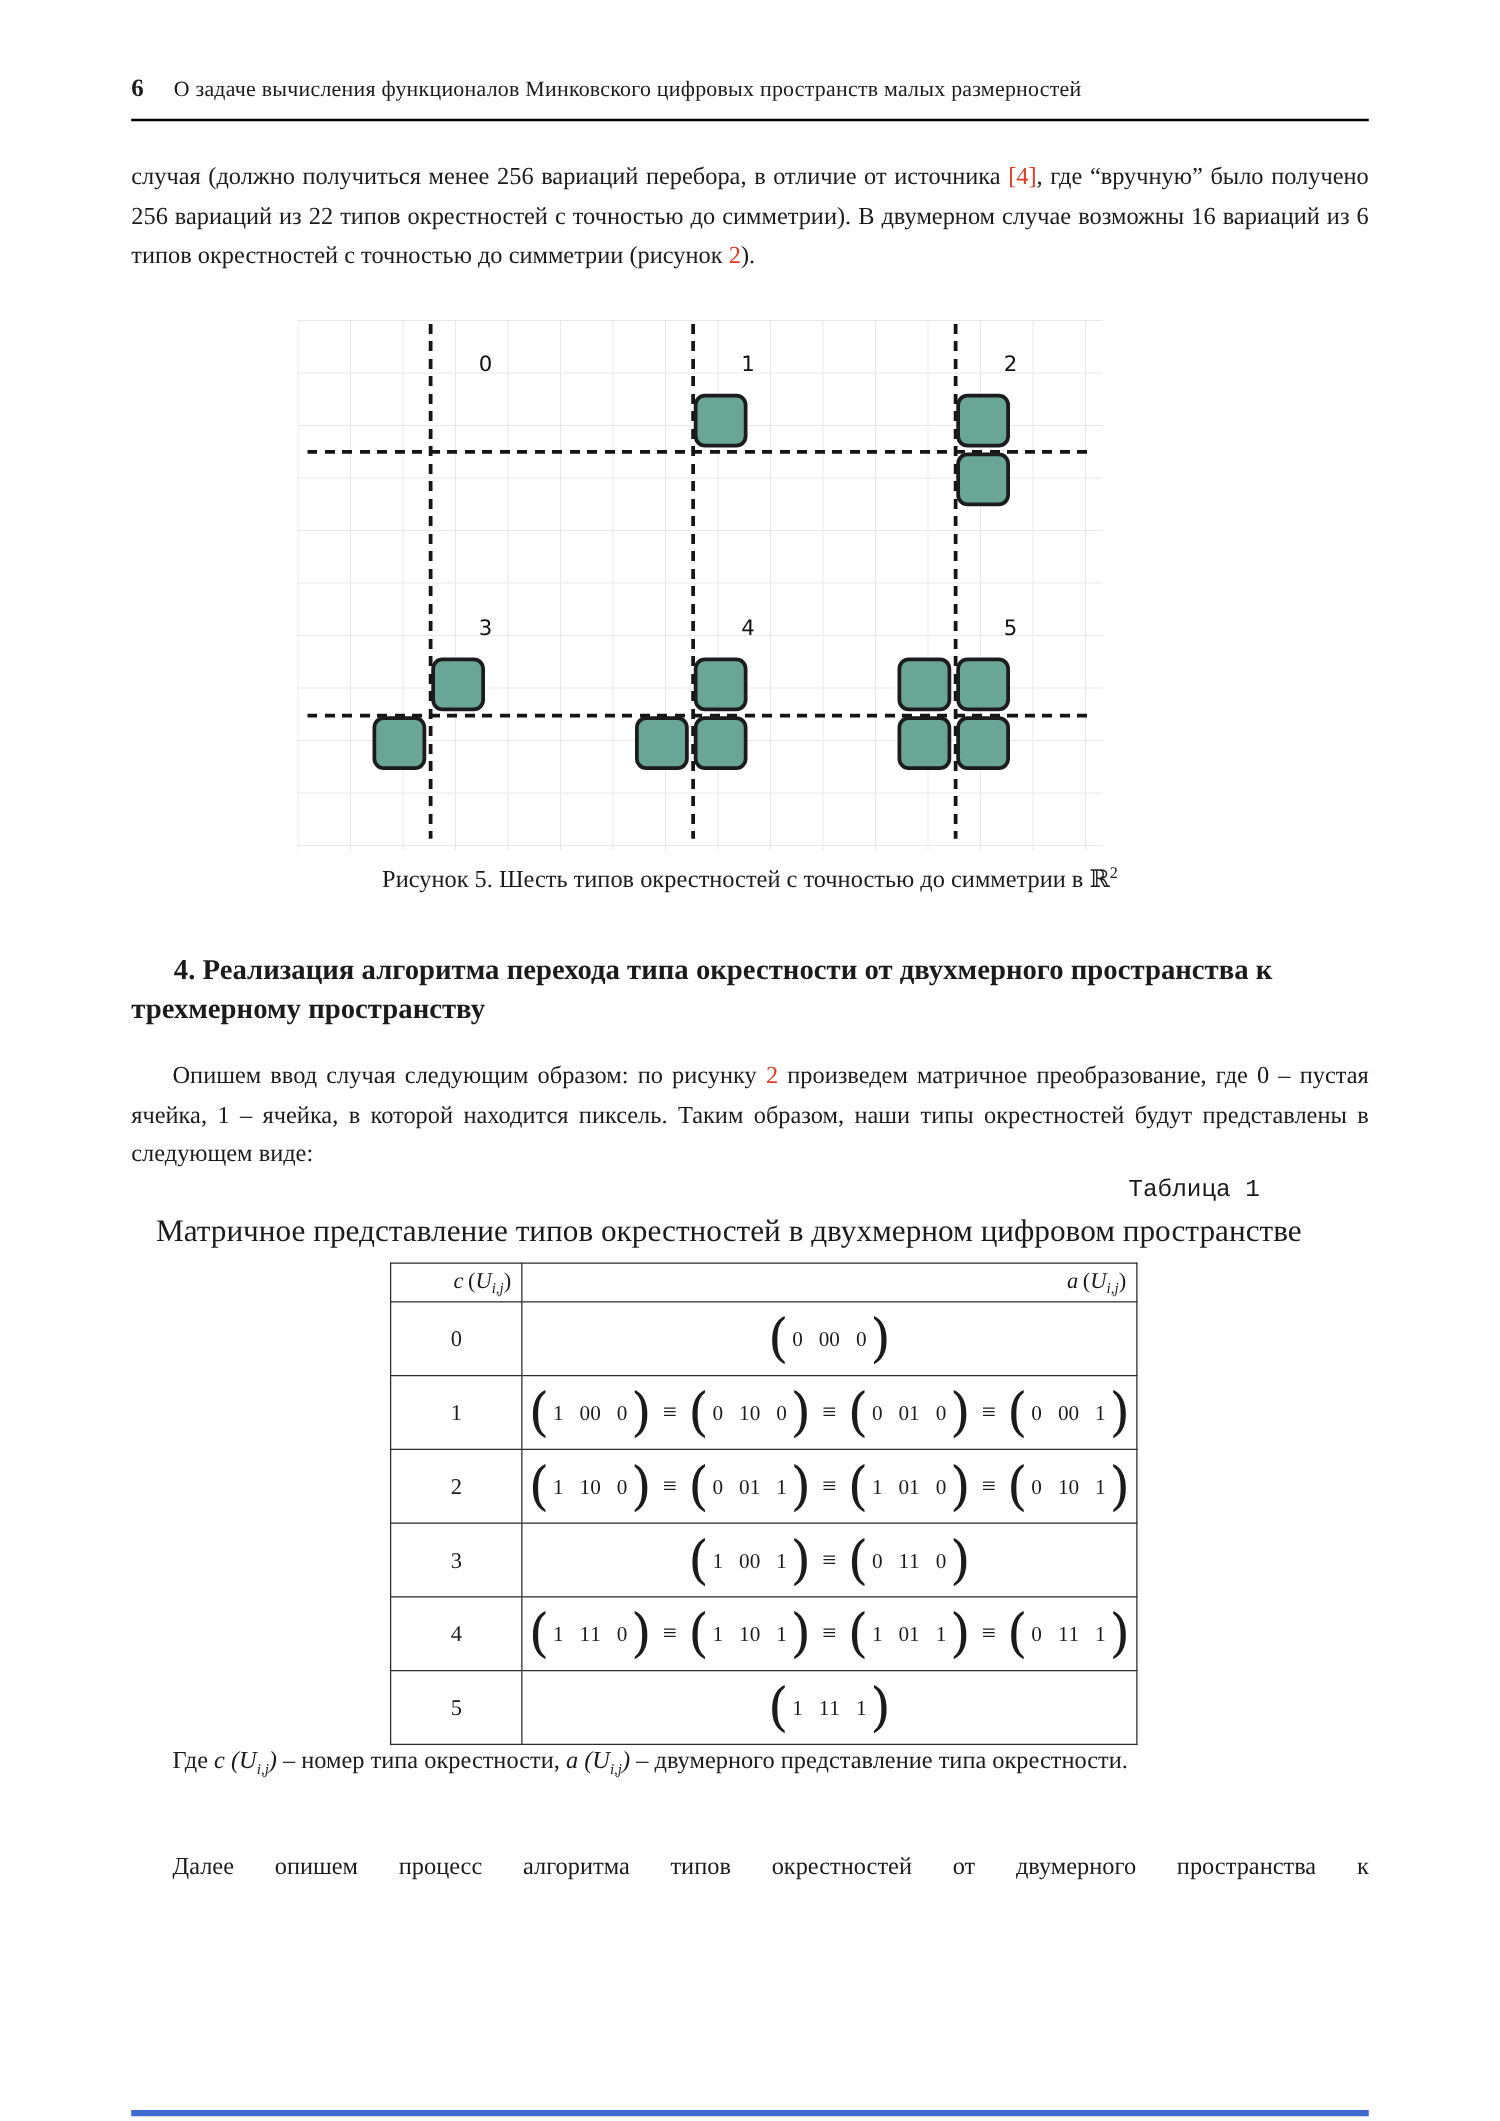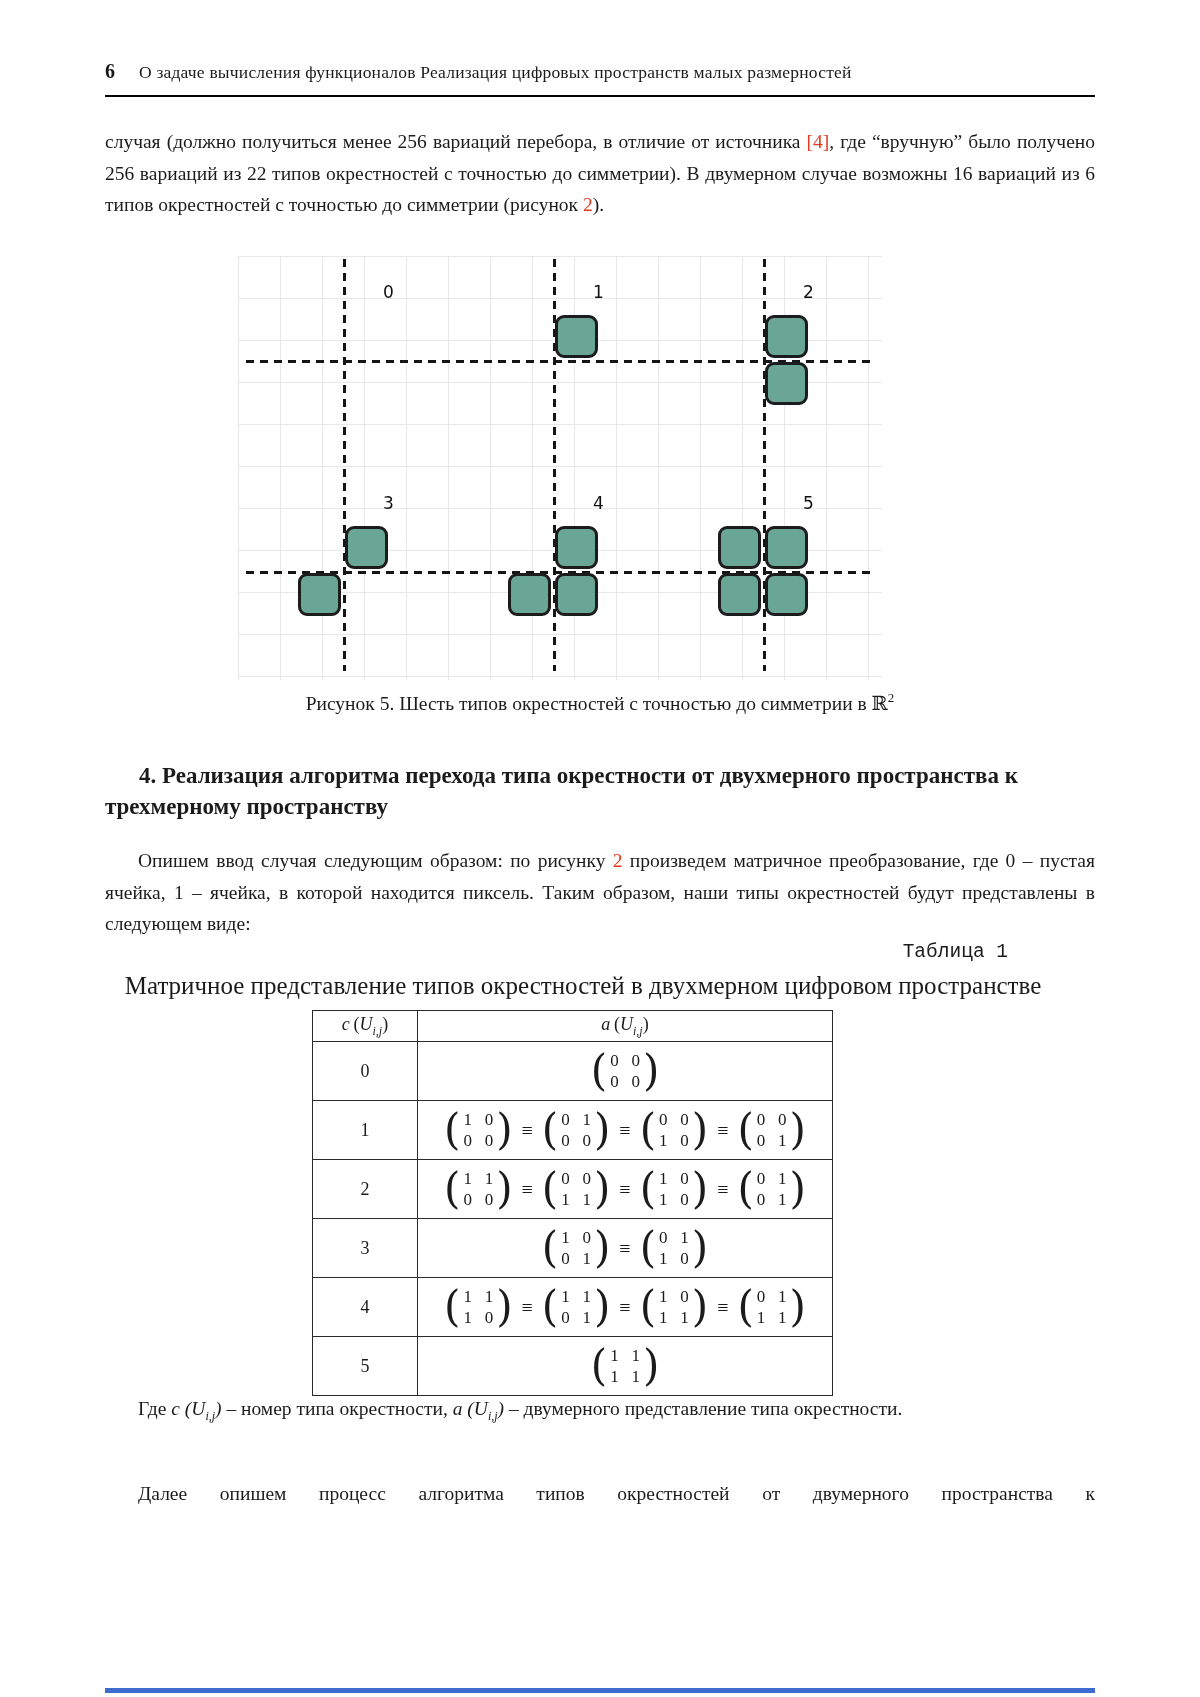--- a/index.html
+++ b/index.html
@@ -47,40 +47,40 @@
 
   .section-heading { position:absolute; left:105px; top:760px; width:990px; margin:0;
     font-size:23px; font-weight:bold; line-height:31px; text-indent:34px; text-align:left; }
 
   .table-label { position:absolute; left:105px; top:941px; width:903px; text-align:right; font-size:19.5px;font-family:Liberation Mono, monospace; }
   .table-caption { position:absolute; left:88px; top:972px; width:990px; text-align:center; font-size:25px; }
 
   
   .matrix-table { position:absolute; left:312px; top:1010px; border-collapse:collapse; font-size:17px; }
   .matrix-table th, .matrix-table td { border:1.5px solid #2a2a2a; }
-  .matrix-table th { height:30px; padding:0 8px; font-weight:normal; font-size:18px; text-align:center; }
+  .matrix-table th { height:30px; padding:0 8px; font-weight:normal; font-size:18px; text-align:right; }
   .c-col { width:88px; text-align:center; vertical-align:middle; font-size:18px; }
   .a-col { width:398px; }
   .mrow { display:flex; align-items:center; justify-content:center; min-height:52px; padding:2px 4px; }
   .matrix { display:inline-flex; align-items:center; }
   .paren { font-family:"DejaVu Serif",serif; font-size:42px; line-height:44px; font-weight:400; }
-  .mgrid { display:inline-flex; flex-direction:column; padding:0 3px; }
+  .mgrid { display:inline-flex; flex-direction:row; padding:0 3px; }
   .mline { text-align:center; font-size:17px; line-height:21px; white-space:pre; }
   .equiv { margin:0 9px; font-size:20px; }
 
   .bottom-bar { position:absolute; left:105px; top:1688px; width:990px; height:5px; background:var(--bar-color,#3e6bd0); }
 </style>
 </head>
 <body>
 
 <div class="page">
 
   <div class="header-row">
     <span class="page-num">6</span>
-    <span class="header-title">О задаче вычисления функционалов Реализация цифровых пространств малых размерностей</span>
+    <span class="header-title">О задаче вычисления функционалов Минковского цифровых пространств малых размерностей</span>
   </div>
   <div class="header-rule"></div>
 
   <p class="para" id="para1"><span>случая (должно получиться менее 256 вариаций перебора, в отличие от источника </span><span class="link">[4]</span><span>, где “вручную” было получено 256 вариаций из 22 типов окрестностей с точностью до симметрии). В двумерном случае возможны 16 вариаций из 6 типов окрестностей с точностью до симметрии (рисунок </span><span class="link">2</span><span>).</span></p>
 
   <div class="figure">
     <div class="figure-grid"></div>
     <div class="figure-canvas">
         <div class="vline" style="left: 105px;"></div>
         <div class="vline" style="left: 315px;"></div>

